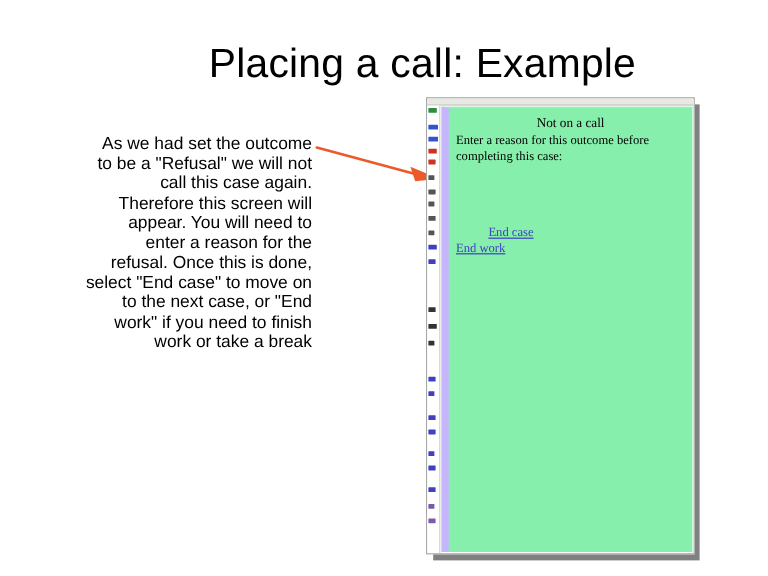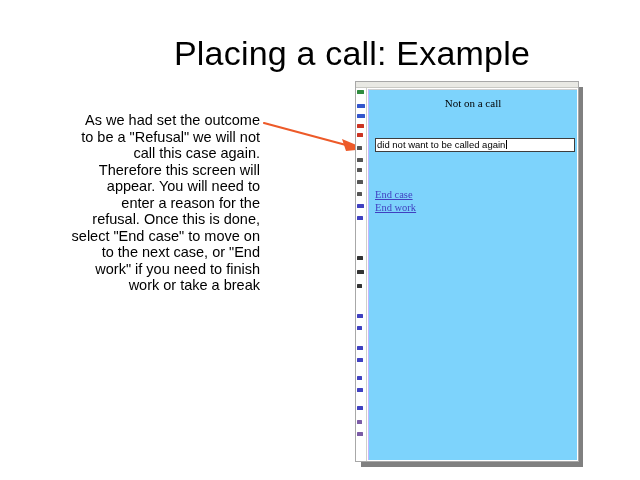--- a/index.html
+++ b/index.html
@@ -106,22 +106,22 @@
     border-radius: 0.5px;
   }
 
   
   #panel-content {
     position: absolute;
     left: 12px;
     top: 7px;
     right: 1px;
     bottom: 1px;
-    background: #7dd3fc;
-    border-left: 1px solid #c4b5fd;
+    background: #86efac;
+    border-left: 6px solid #c4b5fd;
     border-top: 1px solid #cfcfcf;
     box-sizing: border-box;
   }
 
   #panel-heading {
     position: absolute;
     left: 0;
     top: 7px;
     width: 100%;
     text-align: center;
@@ -169,21 +169,21 @@
   .panel-link {
     position: absolute;
     left: 6px;
     font-family: "Liberation Serif", serif;
     font-size: 10.5px;
     color: #4040c0;
     text-decoration: underline;
     white-space: nowrap;
     cursor: pointer;
   }
-  #link-end-case { top: 99px; }
+  #link-end-case { top: 99px; margin-left: 27px; }
   #link-end-work { top: 112px; }
 </style>
 </head>
 <body>
 
 <div id="slide-title">Placing a call: Example</div>
 
 <div id="body-text">As we had set the outcome to be a "Refusal" we will not call this case again. Therefore this screen will appear. You will need to enter a reason for the refusal. Once this is done, select "End case" to move on to the next case, or "End work" if you need to finish work or take a break</div>
 
 <svg id="arrow-annotation" viewBox="0 0 104 36" width="104" height="36">
@@ -221,21 +221,21 @@
       <div class="frag" style="top: 300px; width: 6px; background: rgb(64, 64, 192);"></div>
       <div class="frag" style="top: 318px; width: 6px; background: rgb(64, 64, 192);"></div>
       <div class="frag" style="top: 332px; width: 5px; background: rgb(123, 91, 166);"></div>
       <div class="frag" style="top: 344px; width: 6px; background: rgb(123, 91, 166);"></div>
     </div>
 
   <div id="panel-content">
 
     <div id="panel-heading">Not on a call</div>
 
-
-    <div id="reason-input"><span id="reason-value">did not want to be called again</span><span class="caret"></span></div>
+    <div id="panel-instruction">Enter a reason for this outcome before completing this case:</div>
+
 
     <a id="link-end-case" class="panel-link" style="color: rgb(64, 64, 192);">End case</a>
 
     <a id="link-end-work" class="panel-link" style="color: rgb(64, 64, 192); text-decoration: underline;">End work</a>
 
   </div>
 </div>
 
 </body></html>

